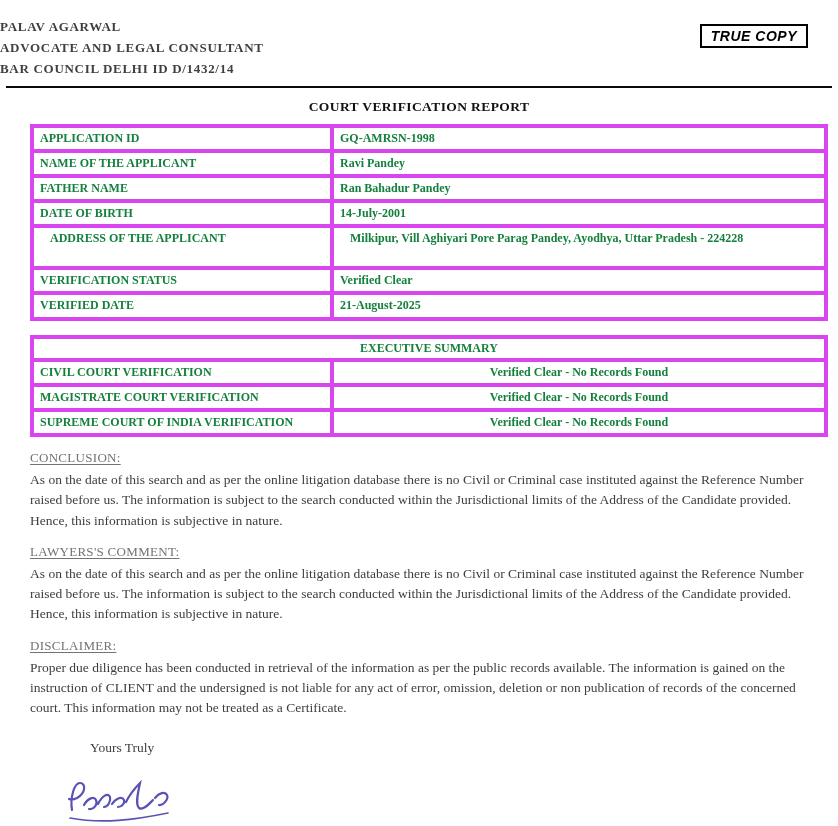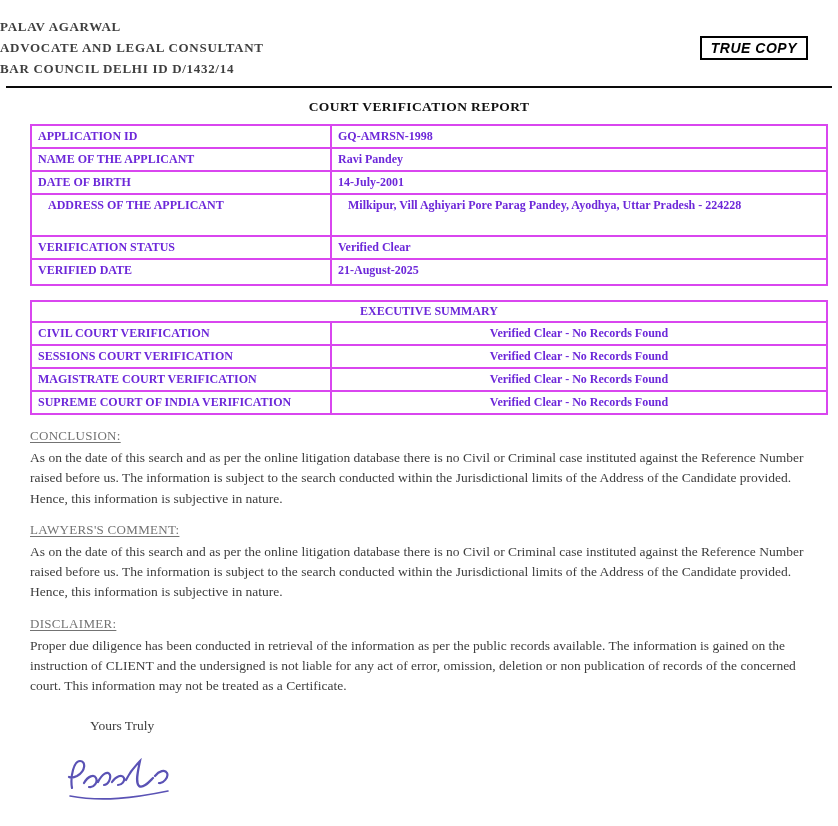--- a/index.html
+++ b/index.html
@@ -9,37 +9,37 @@
     background:#ffffff;
     font-family:"Liberation Serif", serif;
     color:#1a1a1a;
     position:relative;
     overflow:hidden;
   }
   
   .letterhead { padding-top:16px; color:#3f3f3f; }
   .letterhead .line { font-weight:bold; font-size:13px; letter-spacing:0.7px; line-height:21px; }
   .true-copy {
-    position:absolute; top:36px; right:30px;
+    position:absolute; top:24px; right:30px;
     border:2px solid #000; padding:2px 9px;
     font-family:"Liberation Sans", sans-serif;
     font-style:italic; font-weight:bold; font-size:14px;
     letter-spacing:0.5px; color:#000; background:#fff;
   }
   .rule { border-top:2.5px solid #0a0a0a; margin:7px 6px 0 6px; }
 
   .doc-title { text-align:center; font-weight:bold; font-size:13.5px; margin-top:11px; letter-spacing:0.4px; color:#111; }
   .doc-title span { text-underline-offset:2px; }
 
   
   .content { margin:0 10px 0 30px; }
 
   table { border-collapse:collapse; width:100%; table-layout:fixed; }
   .info-table, .exec-table { border:1.5px solid #000; }
-  td { border:2px solid #d946ef; padding:3px 6px; font-size:12px; font-weight:bold; color:#6d28d9; }
+  td { border:4px solid #d946ef; padding:3px 6px; font-size:12px; font-weight:bold; color:#15803d; }
   .info-table { margin-top:9px; }
   .info-table tr.tall td { height:42px; vertical-align:top;padding-left:16px; }
   .info-table tr.med td { height:26px; vertical-align:top; }
   .exec-table { margin-top:14px; }
   .exec-head { text-align:center; font-weight:bold; padding:2px 13px; }
   .exec-table td.val { text-align:center; }
 
   
   .section-heading {
     font-weight:normal; font-size:13px; color:#737373;
@@ -79,20 +79,24 @@
     <tbody>
         <tr>
       <td class="lbl">APPLICATION ID</td>
       <td class="val">GQ-AMRSN-1998</td>
     </tr>
     <tr>
       <td class="lbl">NAME OF THE APPLICANT</td>
       <td class="val">Ravi Pandey</td>
     </tr>
     <tr>
+      <td class="lbl">FATHER NAME</td>
+      <td class="val">Ran Bahadur Pandey</td>
+    </tr>
+    <tr>
       <td class="lbl">DATE OF BIRTH</td>
       <td class="val">14-July-2001</td>
     </tr>
     <tr class="tall">
       <td class="lbl">ADDRESS OF THE APPLICANT</td>
       <td class="val">Milkipur, Vill Aghiyari Pore Parag Pandey, Ayodhya, Uttar Pradesh - 224228</td>
     </tr>
     <tr>
       <td class="lbl">VERIFICATION STATUS</td>
       <td class="val">Verified Clear</td>
@@ -108,24 +112,20 @@
     <colgroup>
         <col style="width:300px">
         <col>
       </colgroup>
     <tbody>
         <tr>
       <td class="exec-head" colspan="2">EXECUTIVE SUMMARY</td>
     </tr>
     <tr>
       <td class="lbl">CIVIL COURT VERIFICATION</td>
-      <td class="val">Verified Clear - No Records Found</td>
-    </tr>
-    <tr>
-      <td class="lbl">SESSIONS COURT VERIFICATION</td>
       <td class="val">Verified Clear - No Records Found</td>
     </tr>
     <tr>
       <td class="lbl">MAGISTRATE COURT VERIFICATION</td>
       <td class="val">Verified Clear - No Records Found</td>
     </tr>
     <tr>
       <td class="lbl">SUPREME COURT OF INDIA VERIFICATION</td>
       <td class="val">Verified Clear - No Records Found</td>
     </tr>

